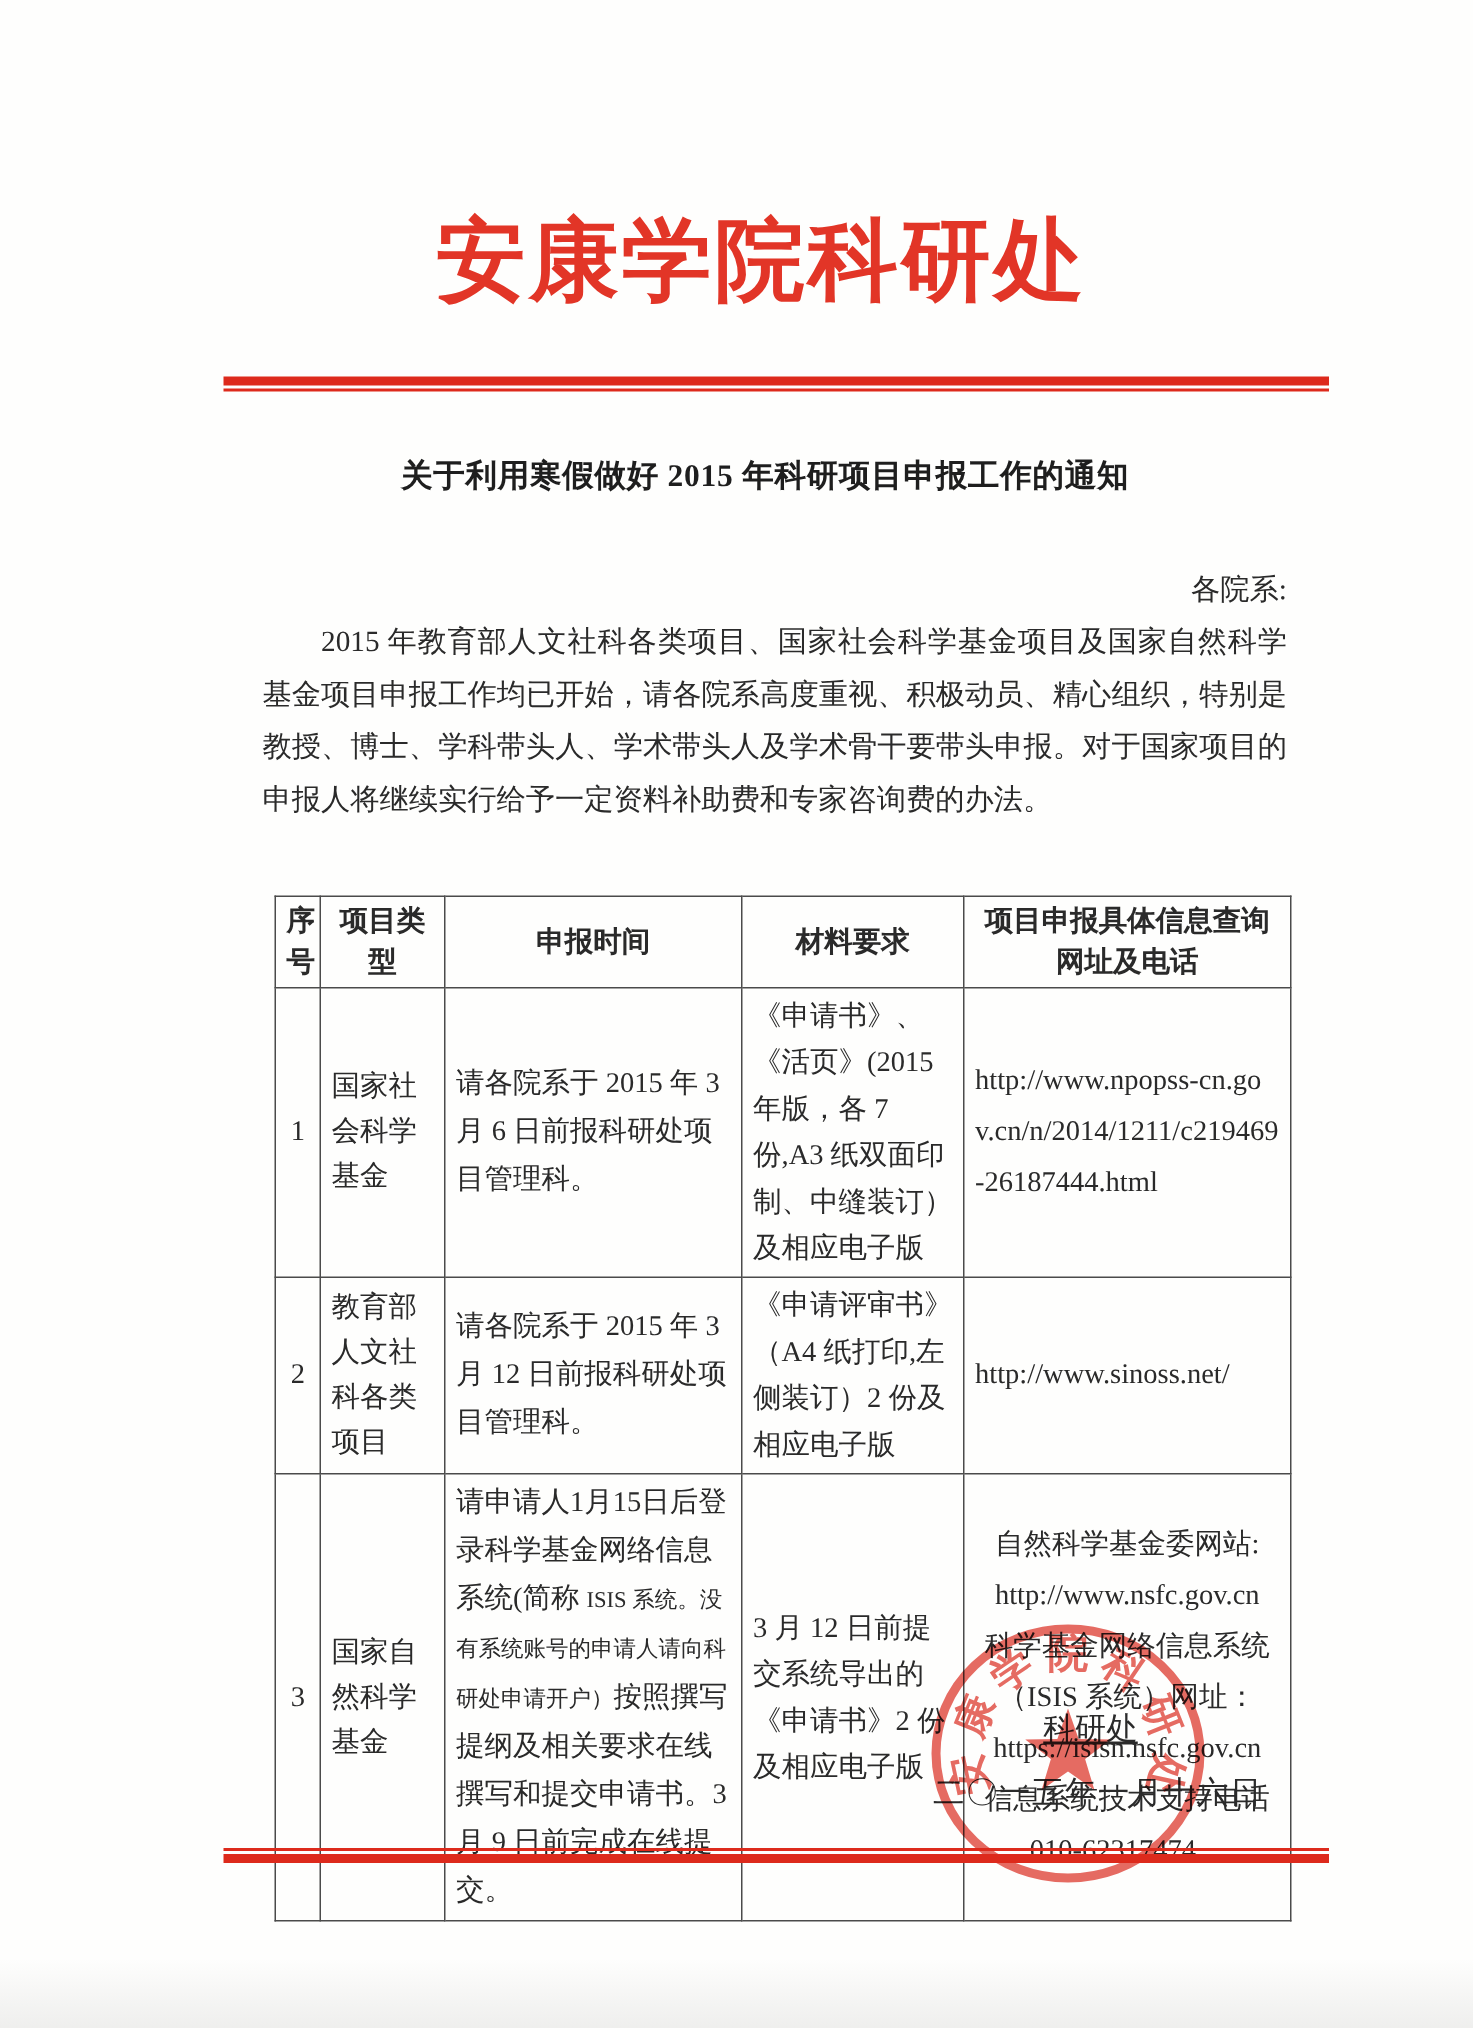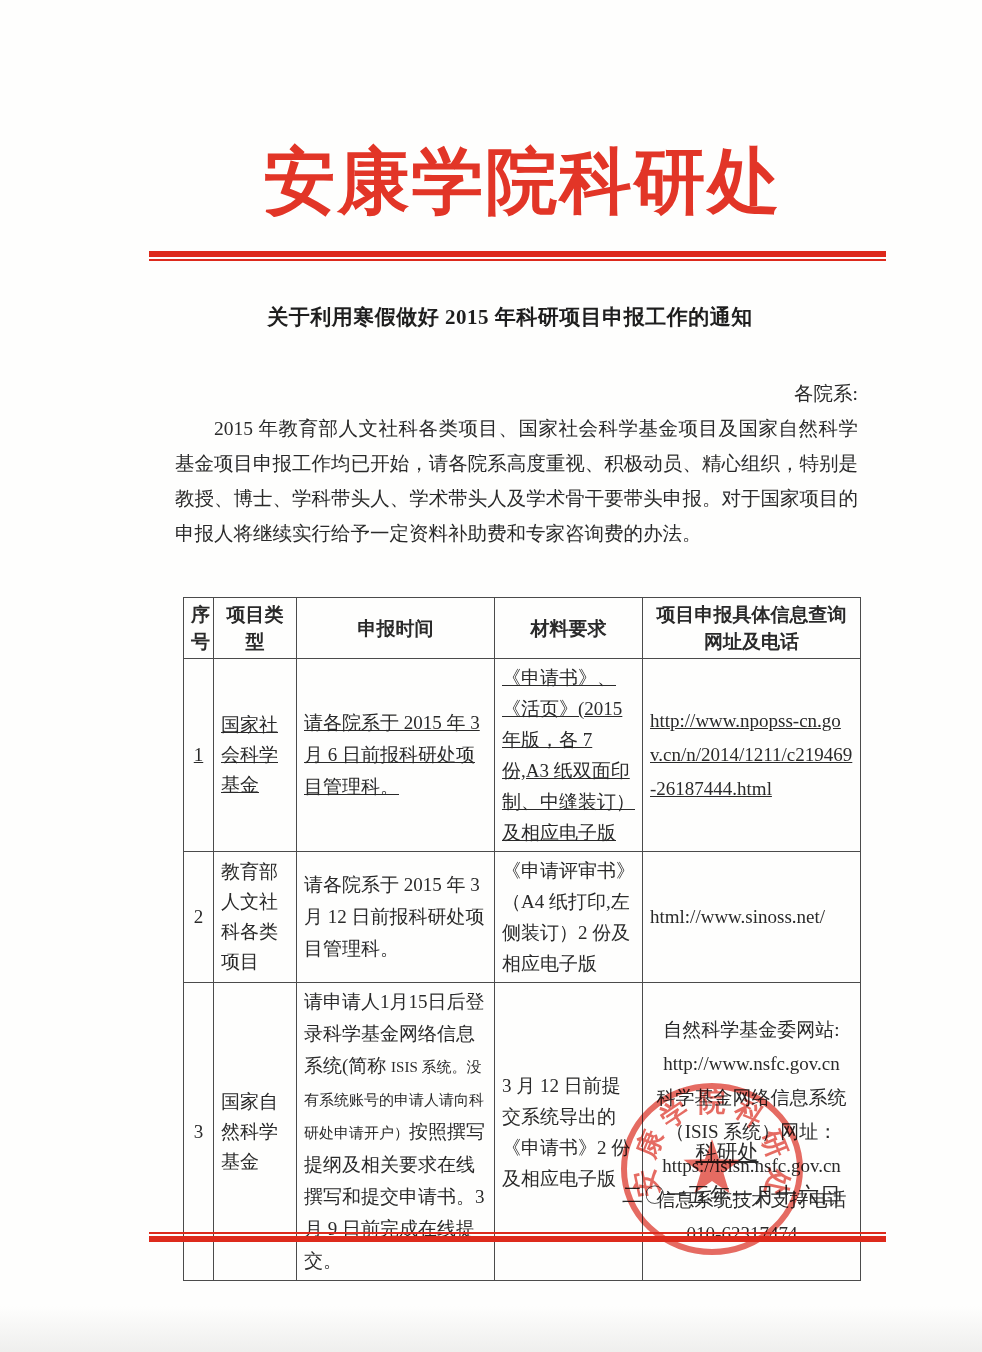--- a/index.html
+++ b/index.html
@@ -11,23 +11,23 @@
     color:#262626;
     overflow:hidden;
   }
   
   .scan-shade{
     position:absolute;left:0;bottom:0;width:100%;height:46px;
     background:linear-gradient(180deg,rgba(255,255,255,0) 0%,rgba(210,210,208,0.35) 100%);
     pointer-events:none;
   }
   .masthead{
-    position:absolute;top:134px;left:154px;width:737px;
+    position:absolute;top:134px;left:139px;width:737px;
     text-align:center;
-    font-size:72px;font-weight:700;letter-spacing:2px;
+    font-size:60px;font-weight:700;letter-spacing:2px;
     color:#e23527;
     white-space:nowrap;
   }
   .rule{position:absolute;left:149px;width:737px;}
   .rule-top{top:251px;}
   .rule-bottom{top:1232px;}
   .rule .thick{height:6px;background:#dd2a1c;}
   .rule .thin{height:2px;background:#dd2a1c;}
   .rule .gap{height:2px;background:transparent;}
   .doc-title{
@@ -57,21 +57,21 @@
     padding:3px 7px;
     vertical-align:middle;
     font-weight:normal;
   }
   table.req th{
     text-align:center;
     font-weight:600;
     line-height:27px;
     height:52px;
   }
-  .row1 td{height:146px;text-decoration:underline;}
+  .row1 td{height:146px;}
   .row2 td{height:103px;}
   .row3 td{height:220px;}
   td.c-no{text-align:center;padding:2px;}
   td.c-type{line-height:30px;padding-left:9px;margin-left:44px;}
   td.c-time{line-height:32px;padding-left:9px;padding-right:6px;}
   td.c-mat{line-height:31px;padding-left:8px;padding-right:6px;}
   td.c-info{line-height:34px;padding-left:10px;padding-right:8px;word-break:break-all;}
   .seg-small{font-size:15px;}
   .info-line{word-break:break-all;text-align:center;}
   .sign{
@@ -138,21 +138,21 @@
         <td class="c-type">国家社会科学基金</td>
         <td class="c-time">请各院系于 2015 年 3 月 6 日前报科研处项目管理科。</td>
         <td class="c-mat">《申请书》、《活页》(2015 年版，各 7 份,A3 纸双面印制、中缝装订）及相应电子版</td>
         <td class="c-info">http://www.npopss-cn.gov.cn/n/2014/1211/c219469-26187444.html</td>
       </tr>
       <tr class="row2">
         <td class="c-no">2</td>
         <td class="c-type">教育部人文社科各类项目</td>
         <td class="c-time">请各院系于 2015 年 3 月 12 日前报科研处项目管理科。</td>
         <td class="c-mat">《申请评审书》（A4 纸打印,左侧装订）2 份及相应电子版</td>
-        <td class="c-info">html://www.sinoss.net/</td>
+        <td class="c-info">http://www.sinoss.net/</td>
       </tr>
       <tr class="row3">
         <td class="c-no">3</td>
         <td class="c-type">国家自然科学基金</td>
         <td class="c-time"><span>请申请人1月15日后登录科学基金网络信息系统(简称 </span><span class="seg-small">ISIS 系统。没有系统账号的申请人请向科研处申请开户）</span><span>按照撰写提纲及相关要求在线撰写和提交申请书。3 月 9 日前完成在线提交。</span></td>
         <td class="c-mat">3 月 12 日前提交系统导出的《申请书》2 份及相应电子版</td>
         <td class="c-info">
           <div class="info-line">自然科学基金委网站:</div>
           <div class="info-line">http://www.nsfc.gov.cn</div>
           <div class="info-line">科学基金网络信息系统（ISIS 系统）网址：</div>

